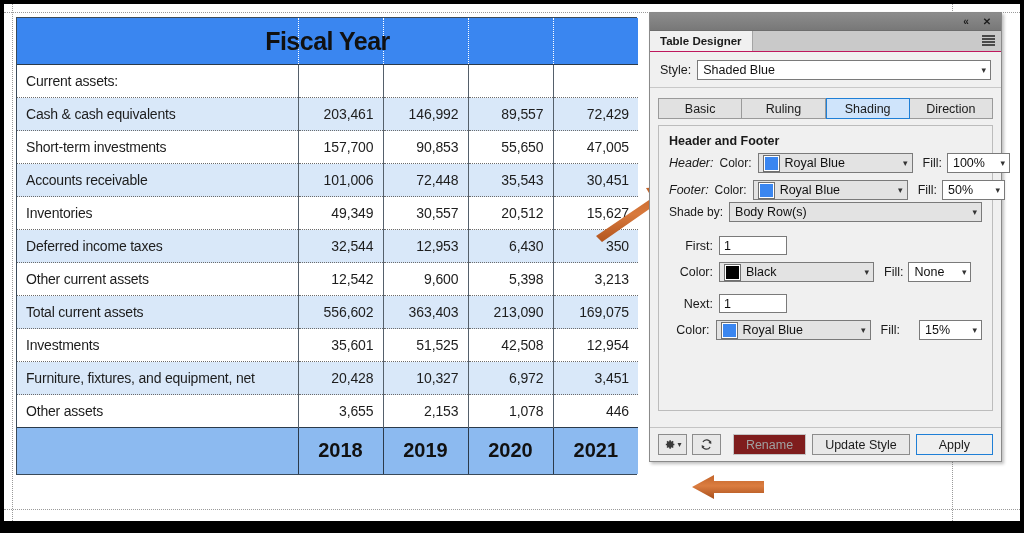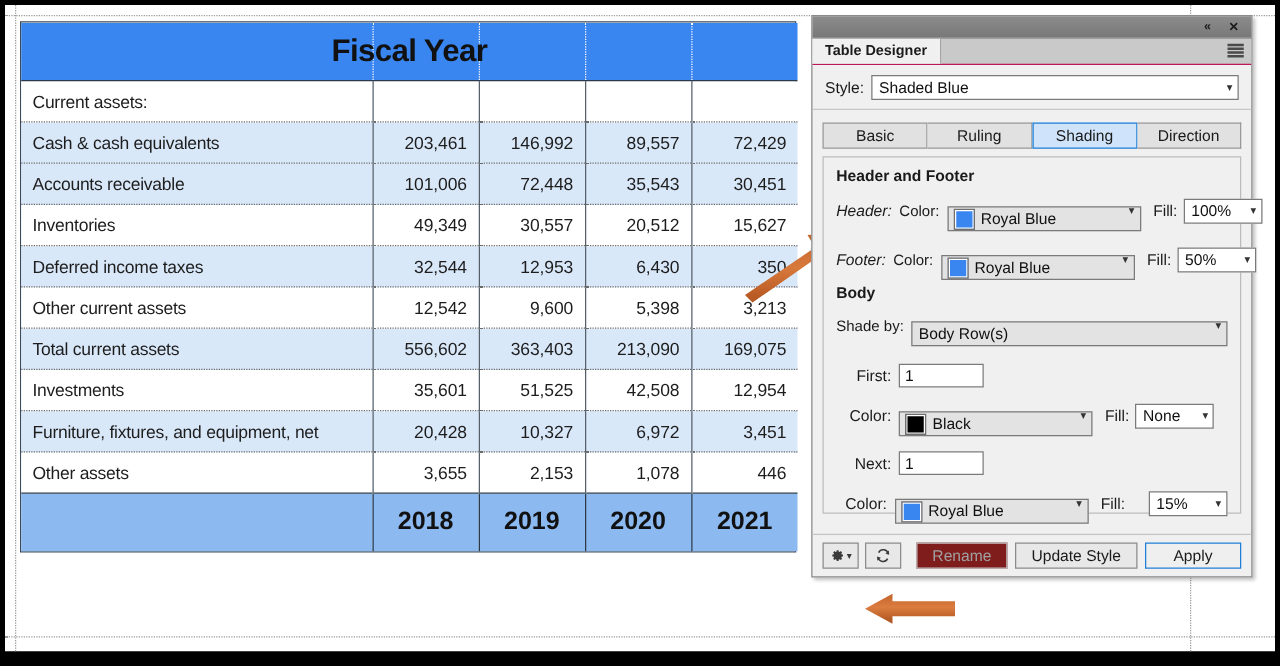--- a/index.html
+++ b/index.html
@@ -149,21 +149,21 @@
     padding:0 18px 0 5px;
     box-sizing:border-box;
     border-radius:0;
     position:relative;
   }
   .sel-wrap{position:relative;display:inline-block;}
   .sel-wrap .chev{
     position:absolute;right:5px;top:50%;transform:translateY(-55%);
     pointer-events:none;color:#333;font-size:9px;
   }
-  .grey-sel{background:#e3e3e3;margin-top:12px;}
+  .grey-sel{background:#e3e3e3;}
   .swatch{
     display:inline-block;width:13px;height:13px;
     border:1px solid #ffffff;
     outline:1px solid #6f6f6f;
     vertical-align:middle;
     margin-right:6px;
   }
 
   #seg-tabs{
     display:flex;margin:10px 8px 0 8px;
@@ -259,20 +259,27 @@
             <td class="num"></td>
             <td class="num"></td>
           </tr>
           <tr class="shade">
             <td class="lbl">Cash &amp; cash equivalents</td>
             <td class="num">203,461</td>
             <td class="num">146,992</td>
             <td class="num">89,557</td>
             <td class="num">72,429</td>
           </tr>
+          <tr class="plain">
+            <td class="lbl">Short-term investments</td>
+            <td class="num">157,700</td>
+            <td class="num">90,853</td>
+            <td class="num">55,650</td>
+            <td class="num">47,005</td>
+          </tr>
           <tr class="shade">
             <td class="lbl">Accounts receivable</td>
             <td class="num">101,006</td>
             <td class="num">72,448</td>
             <td class="num">35,543</td>
             <td class="num">30,451</td>
           </tr>
           <tr class="plain">
             <td class="lbl">Inventories</td>
             <td class="num">49,349</td>
@@ -431,21 +438,20 @@
         </span>
         <span class="fillw">Fill:</span>
         <span class="sel-wrap" style="margin-left:5px;">
           <div class="fake-select" style="width:63px;display:flex;align-items:center;">
             <span>50%</span>
           </div>
           <span class="chev">▾</span>
         </span>
       </div>
 
-      <div class="sect-head" style="margin:3px 0 4px 0;">Body</div>
 
       <div class="row">
         <span style="margin-right:6px;">Shade by:</span>
         <span class="sel-wrap" style="flex:1;">
           <div class="fake-select grey-sel" style="width:100%;display:flex;align-items:center;">
             <span>Body Row(s)</span>
           </div>
           <span class="chev">▾</span>
         </span>
       </div>

